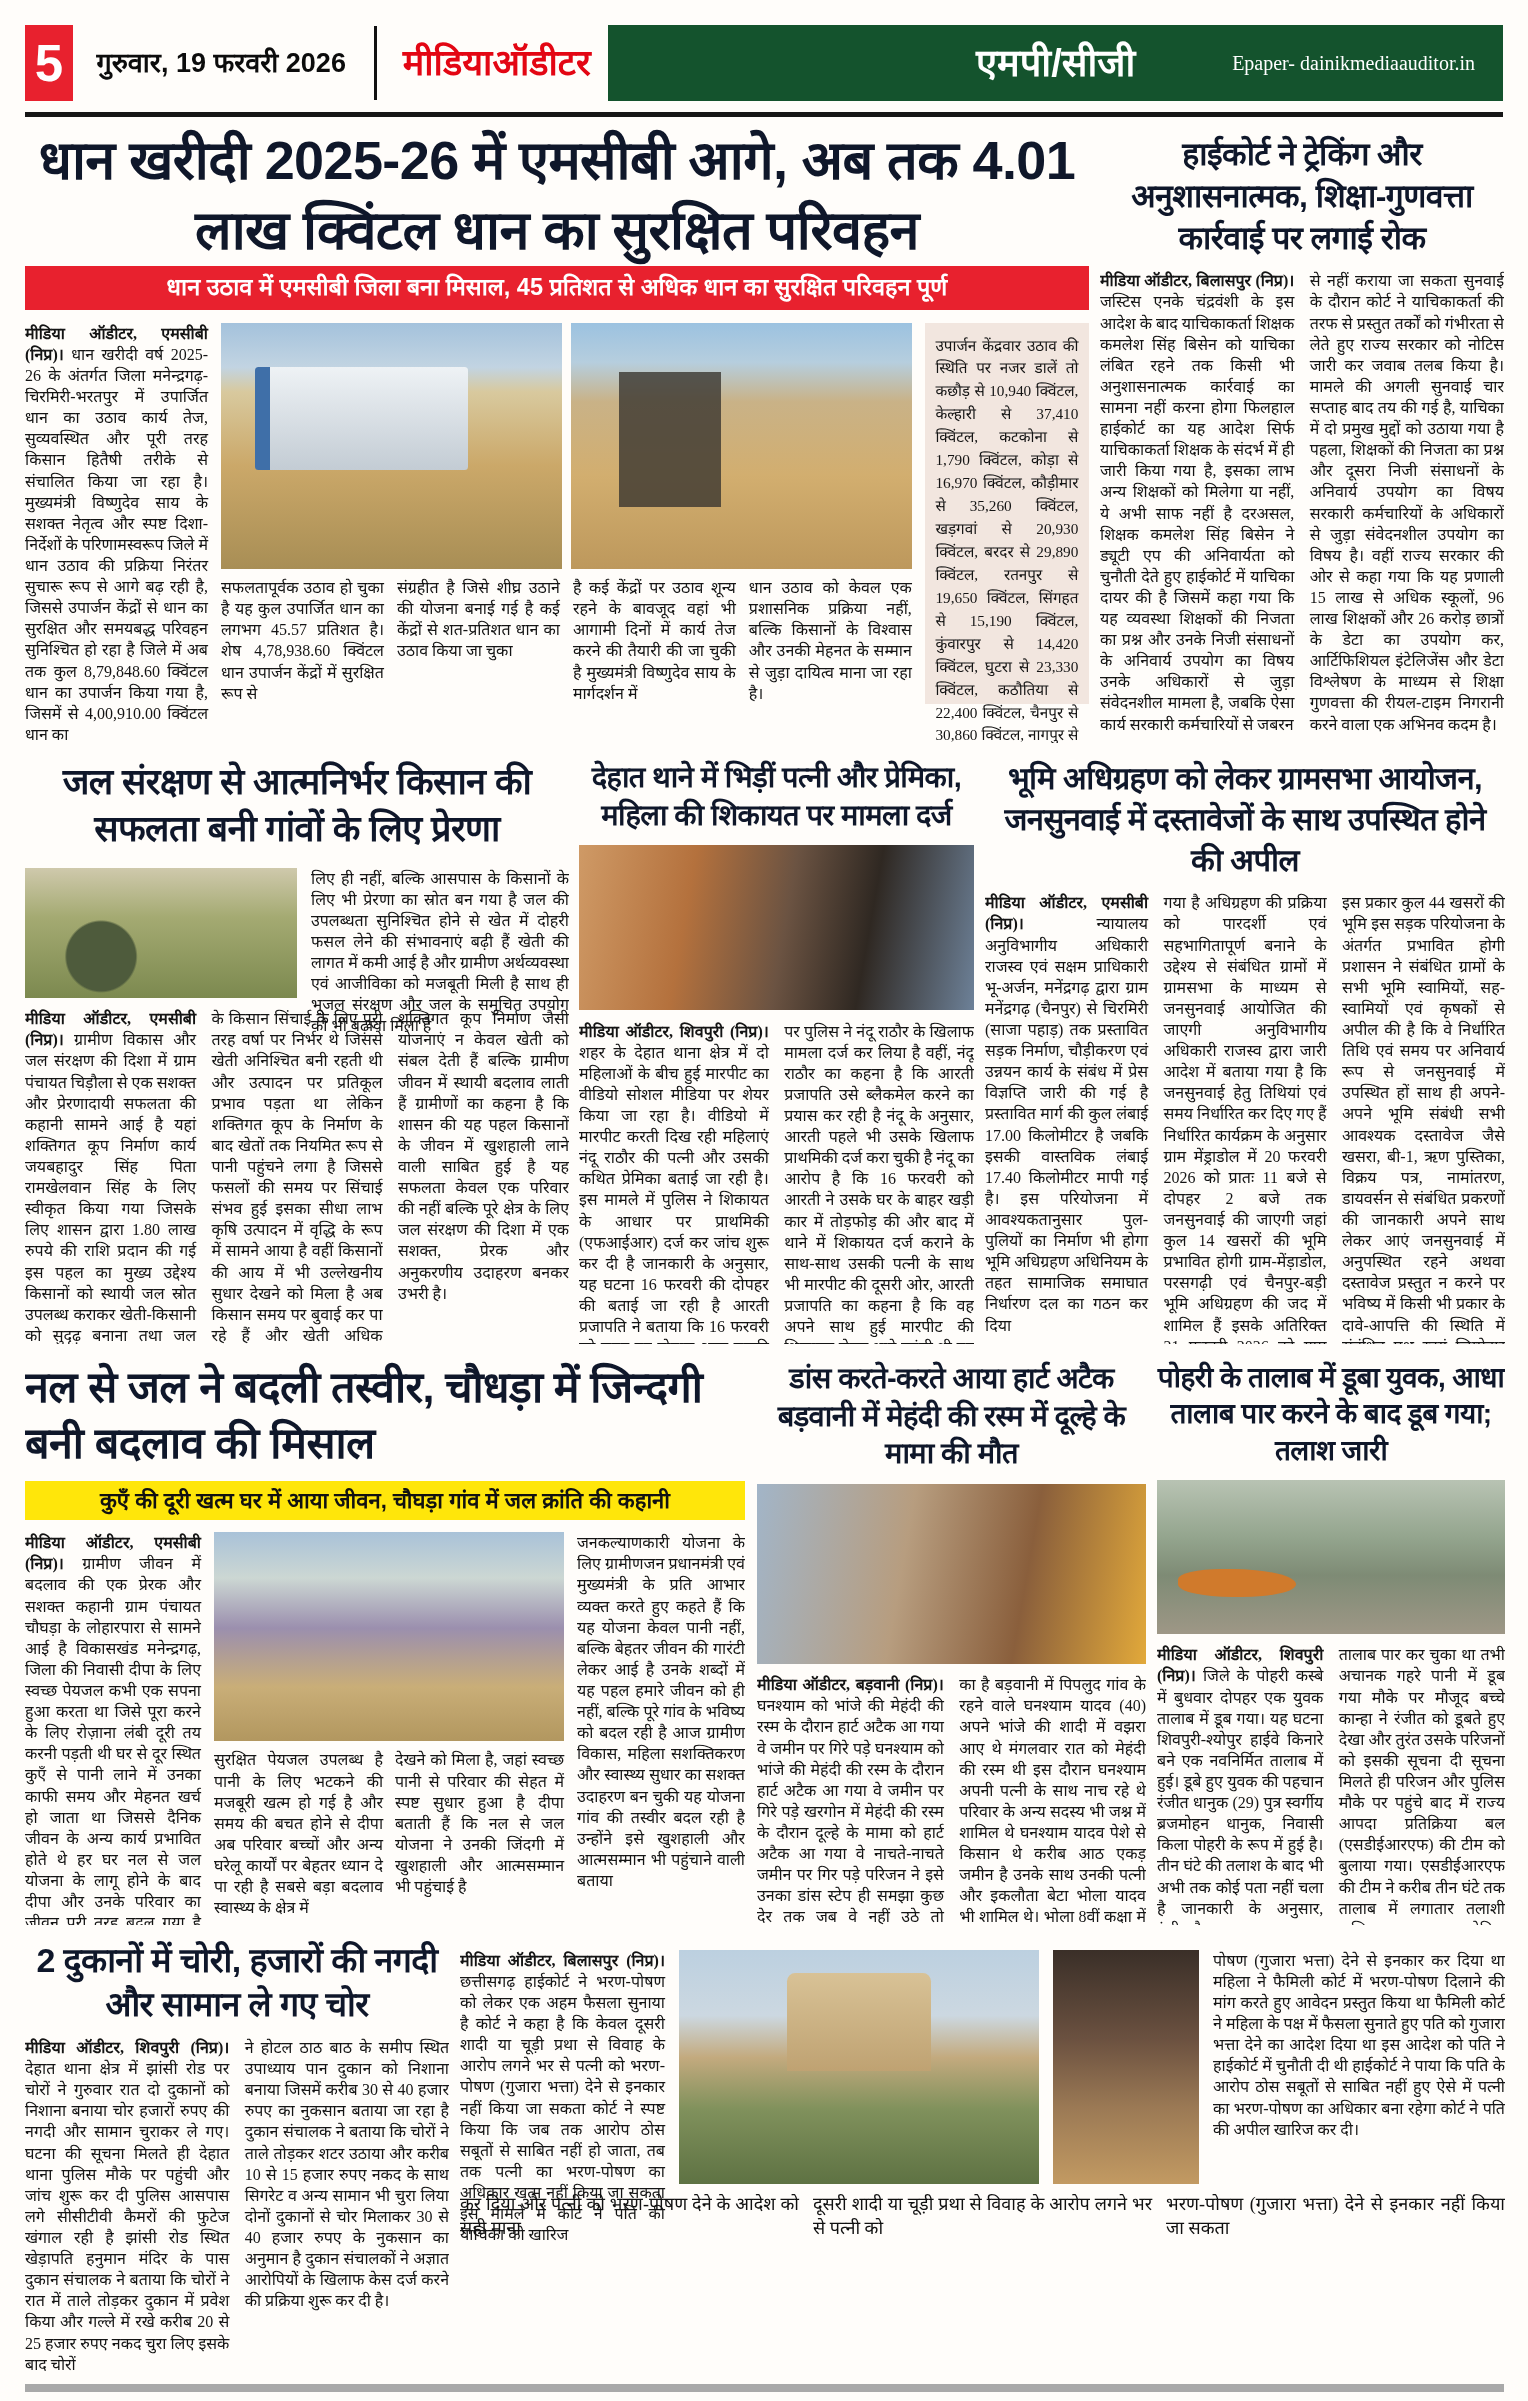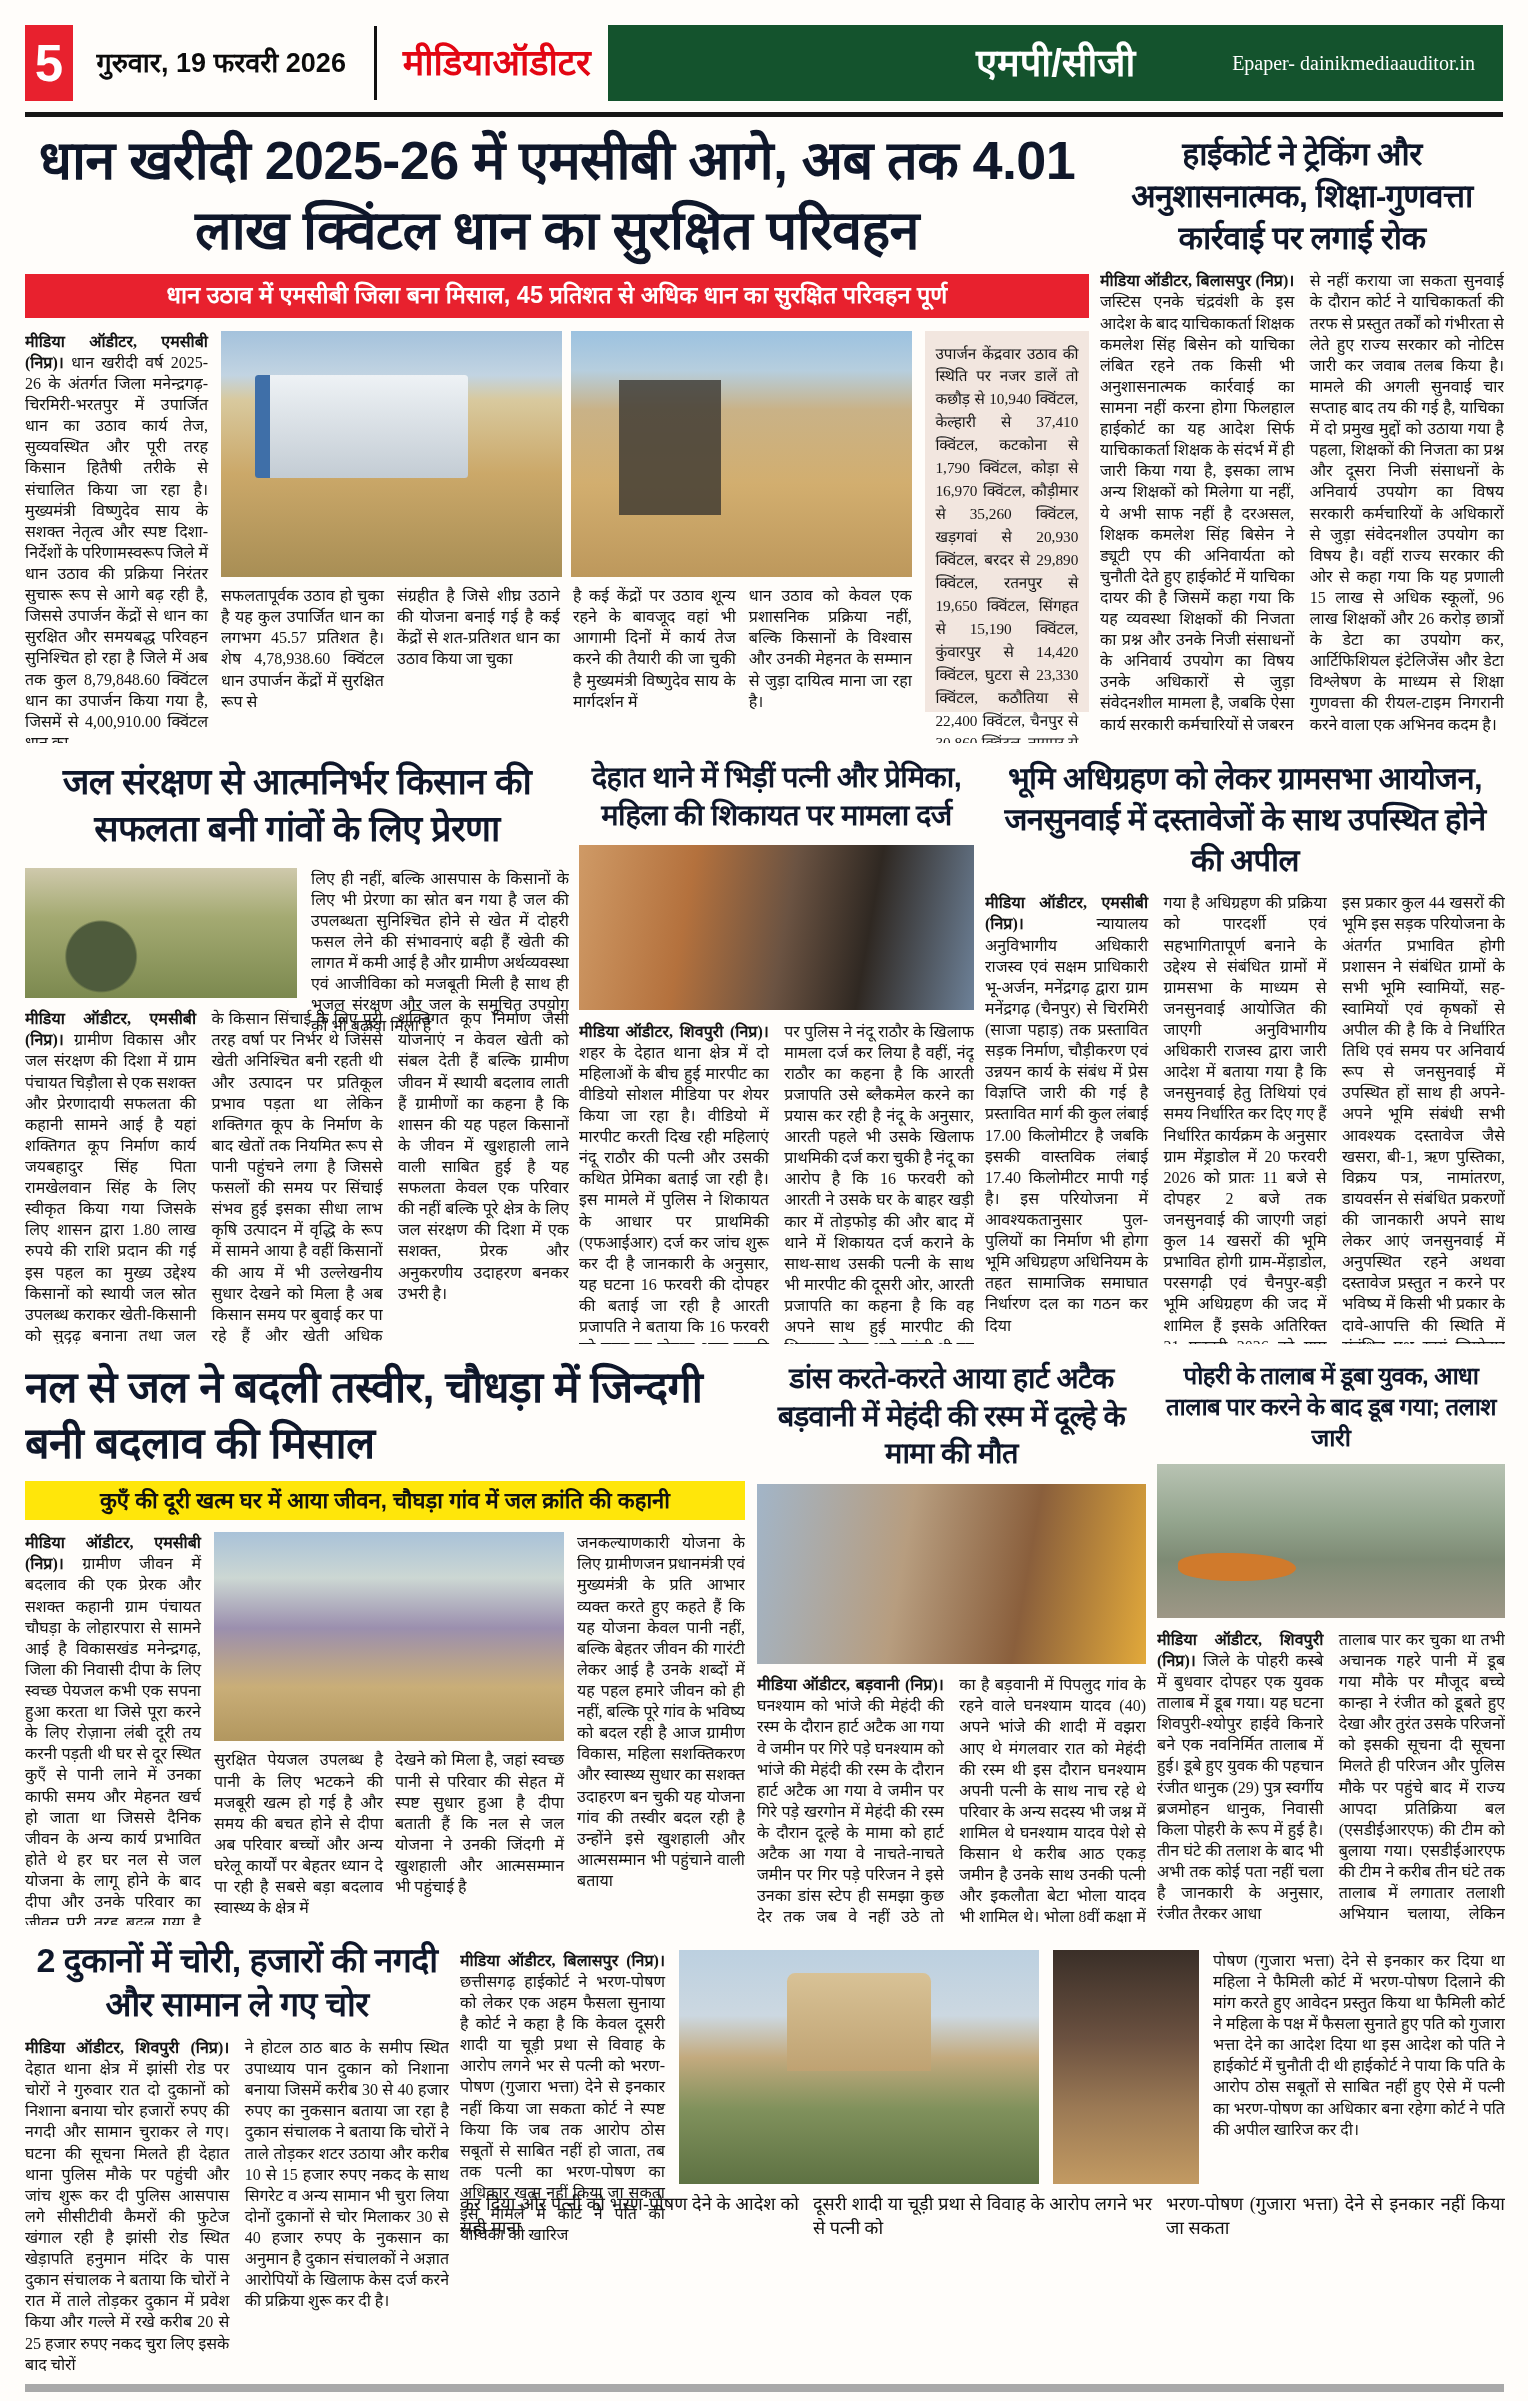--- a/index.html
+++ b/index.html
@@ -17,21 +17,21 @@
   .epaper{margin-left:auto;padding-right:28px;font:400 20px/1 "Liberation Serif",serif;position:relative;z-index:2;}
   .hrule{position:absolute;left:25px;right:25px;top:112px;height:5.3px;background:#161616;}
   
   .sec{position:absolute;overflow:hidden;}
   .headline{font-family:Liberation Sans, sans-serif;font-weight:800;color:#0f172a;text-align:center;letter-spacing:-0.6px;}
   .bodytxt{font-size:16px;line-height:1.32;text-align:justify;color:#141414;}
   .byline{font-weight:700;}
   .cols{display:flex;gap:15.3px;margin-top:10.6px;}
   .cols>div{flex:1;min-width:0;}
   .barred{background:#e8212e;color:#fff;font:700 23.5px/1.25 "Liberation Sans",sans-serif;
-          text-align:center;padding:7px 5.9px;margin-top:9px;}
+          text-align:center;padding:7px 5.9px;margin-top:1px;}
   .baryellow{background:#ffe60a;color:#111;font:700 22px/1.25 "Liberation Sans",sans-serif;
           text-align:center;padding:5.9px 4.7px;margin-top:9.4px;}
   .listbox{background:#f2e6df;padding:11.8px 10.6px;font-size:15.3px;line-height:1.5;}
   .ph{flex:1;min-width:0;}
   
   .ph-truck{background:linear-gradient(180deg,#a4c2dc 0%,#c2d4e2 18%,#d8c99e 28%,#cba869 58%,#a88e55 100%);position:relative;}
   .ph-truck::after{content:"";position:absolute;left:10%;top:18%;width:58%;height:42%;
      background:linear-gradient(180deg,#eef2f5,#c3ccd4);border-left:15.3px solid #3f6fa8;border-radius:3.5px;}
   .ph-loading{background:linear-gradient(180deg,#9cc2e0 0%,#b6cede 16%,#c9b287 32%,#d2ae6f 62%,#bd985c 100%);position:relative;}
   .ph-loading::after{content:"";position:absolute;left:14%;top:20%;width:30%;height:55%;background:#3a3630;opacity:.8;}
@@ -73,21 +73,21 @@
   .tap-c1{width:176px;flex:none;}
   .tap-center{flex:1;display:flex;flex-direction:column;min-width:0;}
   .tap-center .ph-village{height:209px;flex:none;}
   .tap-strip{display:flex;gap:11.8px;margin-top:8.2px;flex:1;}
   .tap-strip>div{flex:1;min-width:0;}
   .tap-c3{width:168px;flex:none;}
   #sec-dance{left:757px;top:1360px;width:389px;height:565px;}
   #sec-dance .headline{font-size:29px;line-height:1.3;}
   #sec-dance .ph-mehndi{height:180px;margin-top:10.6px;}
   #sec-drown{left:1157px;top:1360px;width:348px;height:565px;}
-  #sec-drown .headline{font-size:24px;line-height:1.3;}
+  #sec-drown .headline{font-size:28px;line-height:1.3;}
   #sec-drown .ph-pond{height:154px;margin-top:10.6px;}
   #sec-theft{left:25px;top:1938px;width:424px;height:442px;}
   #sec-theft .headline{font-size:34px;line-height:1.3;}
   #sec-chudi{left:460px;top:1938px;width:1045px;height:442px;}
   #sec-chudi .headline{font-size:36px;line-height:1.32;}
   .chudi-body{display:flex;gap:14px;margin-top:11.8px;height:234px;}
   .chudi-c1{width:205px;flex:none;}
   .chudi-body .ph-court{width:360px;flex:none;}
   .chudi-body .ph-person{width:146px;flex:none;}
   .chudi-c2{flex:1;min-width:0;}

